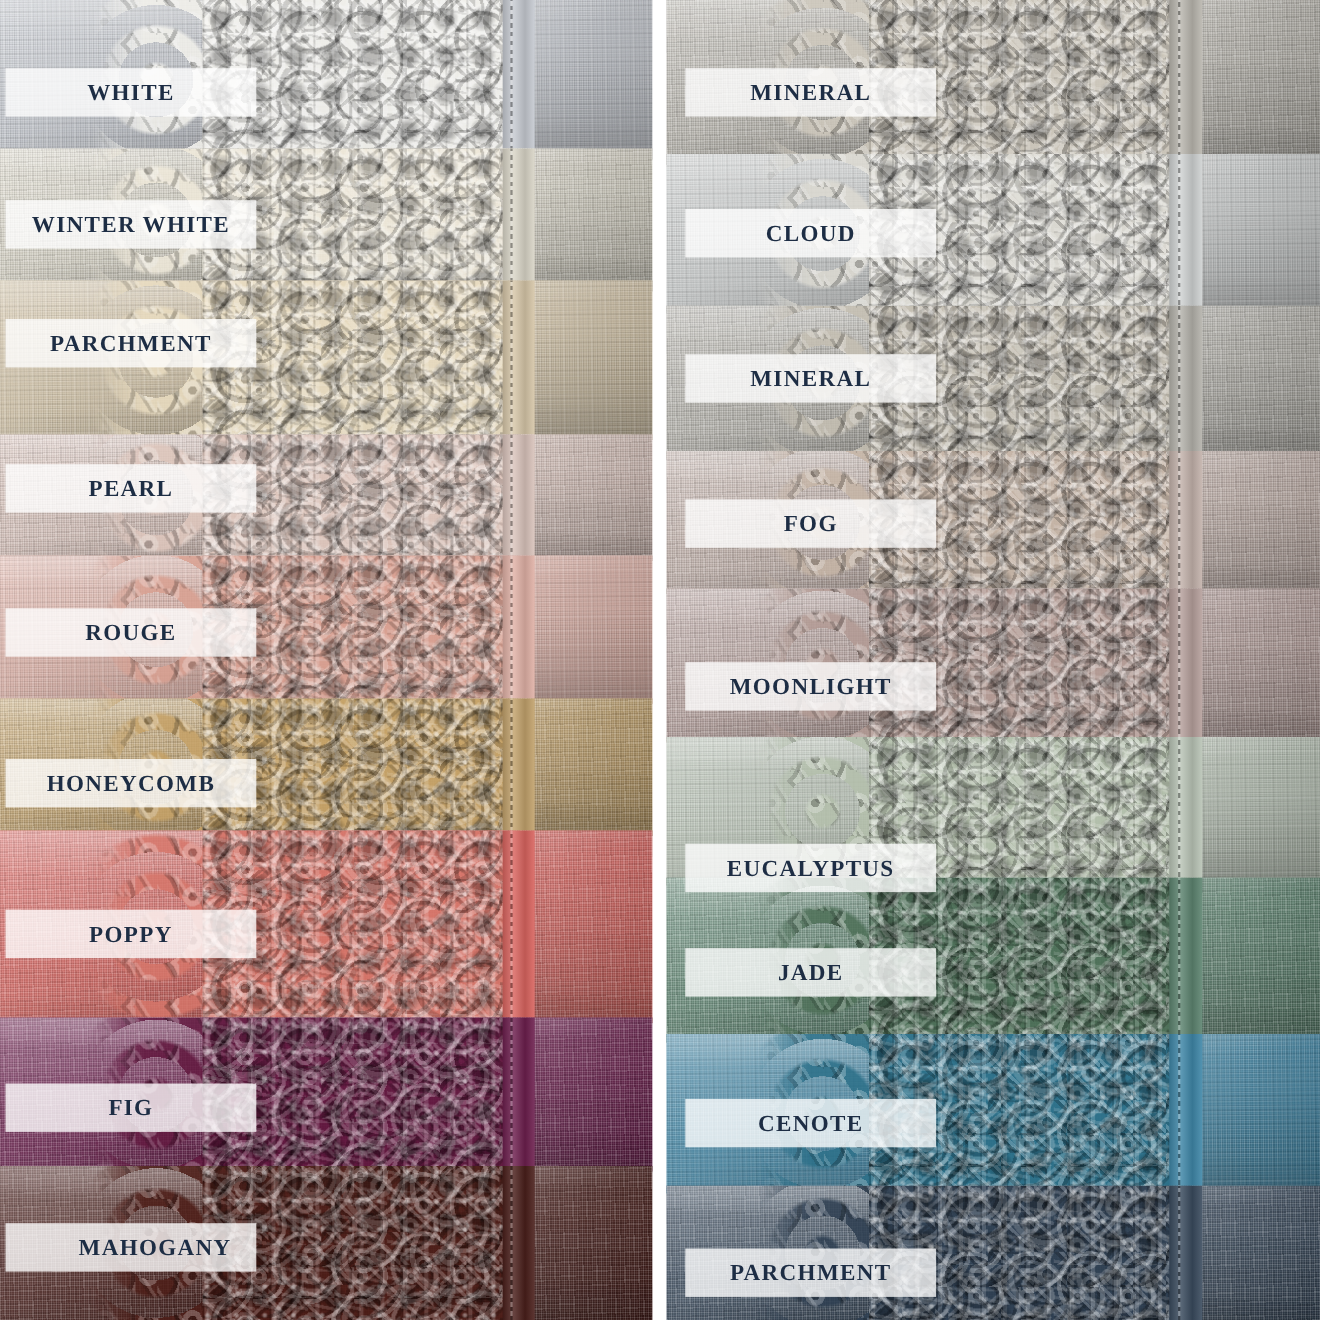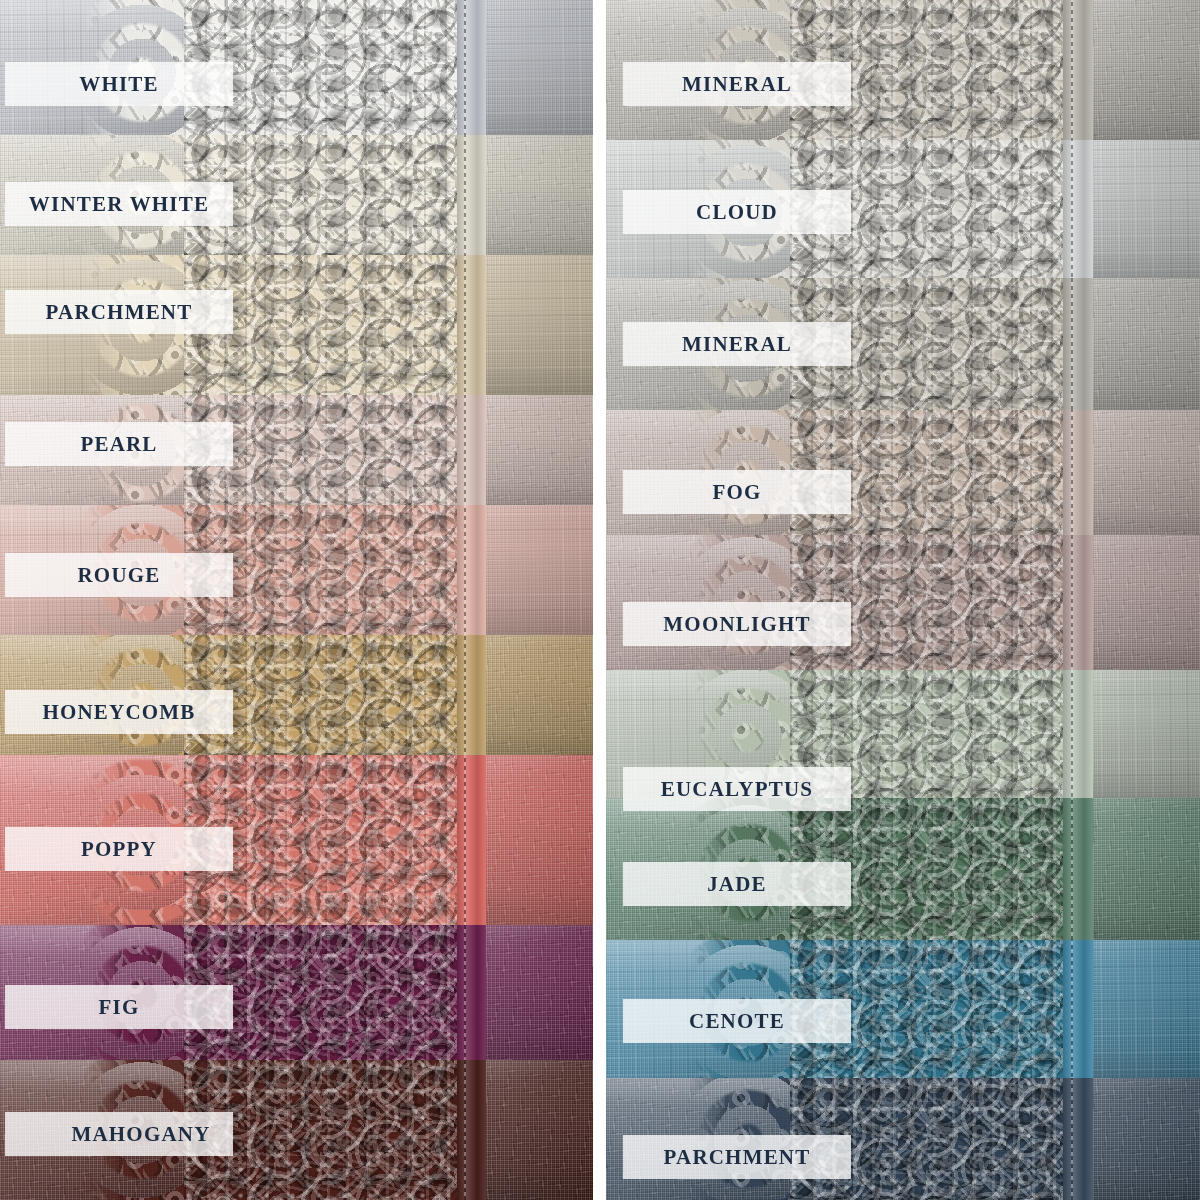--- a/index.html
+++ b/index.html
@@ -271,21 +271,21 @@
       <div class="label" style="top: 322px;">
         <span class="text">MINERAL</span>
       </div>
       <div class="band" style="top: 410px; height: 130px; --c: #c3b2ab; --lc: #c6b5a6;">
         <div class="linen"></div>
         <div class="drape"></div>
         <div class="lace-tail"></div>
         <div class="lace"></div>
         <div class="seam"></div>
       </div>
-      <div class="label" style="top: 470px;">
+      <div class="label" style="top: 454px;">
         <span class="text">FOG</span>
       </div>
       <div class="band" style="top: 535px; height: 140px; --c: #b6a09c; --lc: #b39b94;">
         <div class="linen"></div>
         <div class="drape"></div>
         <div class="lace-tail"></div>
         <div class="lace"></div>
         <div class="seam"></div>
       </div>
       <div class="label" style="top: 602px;">

